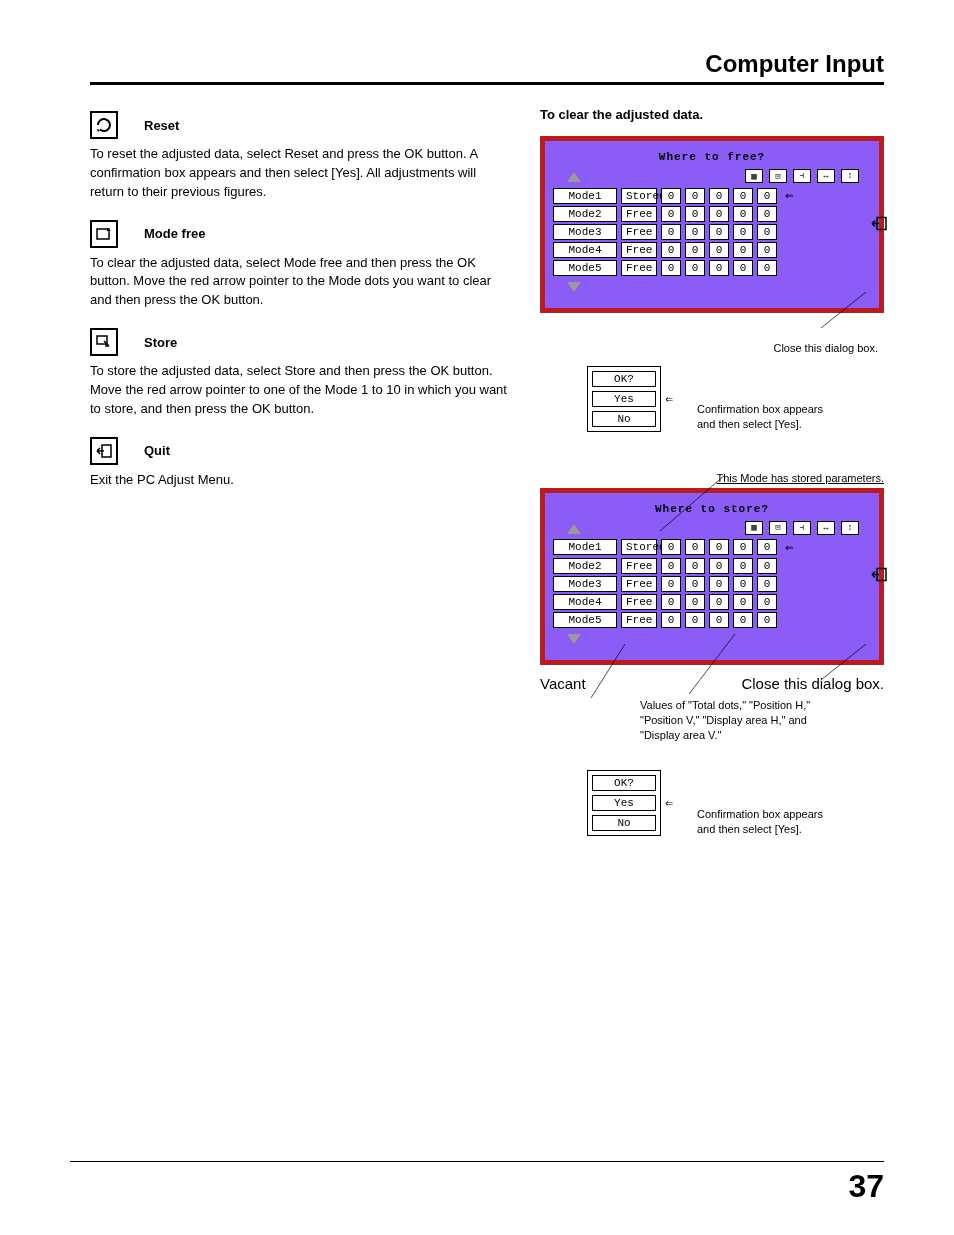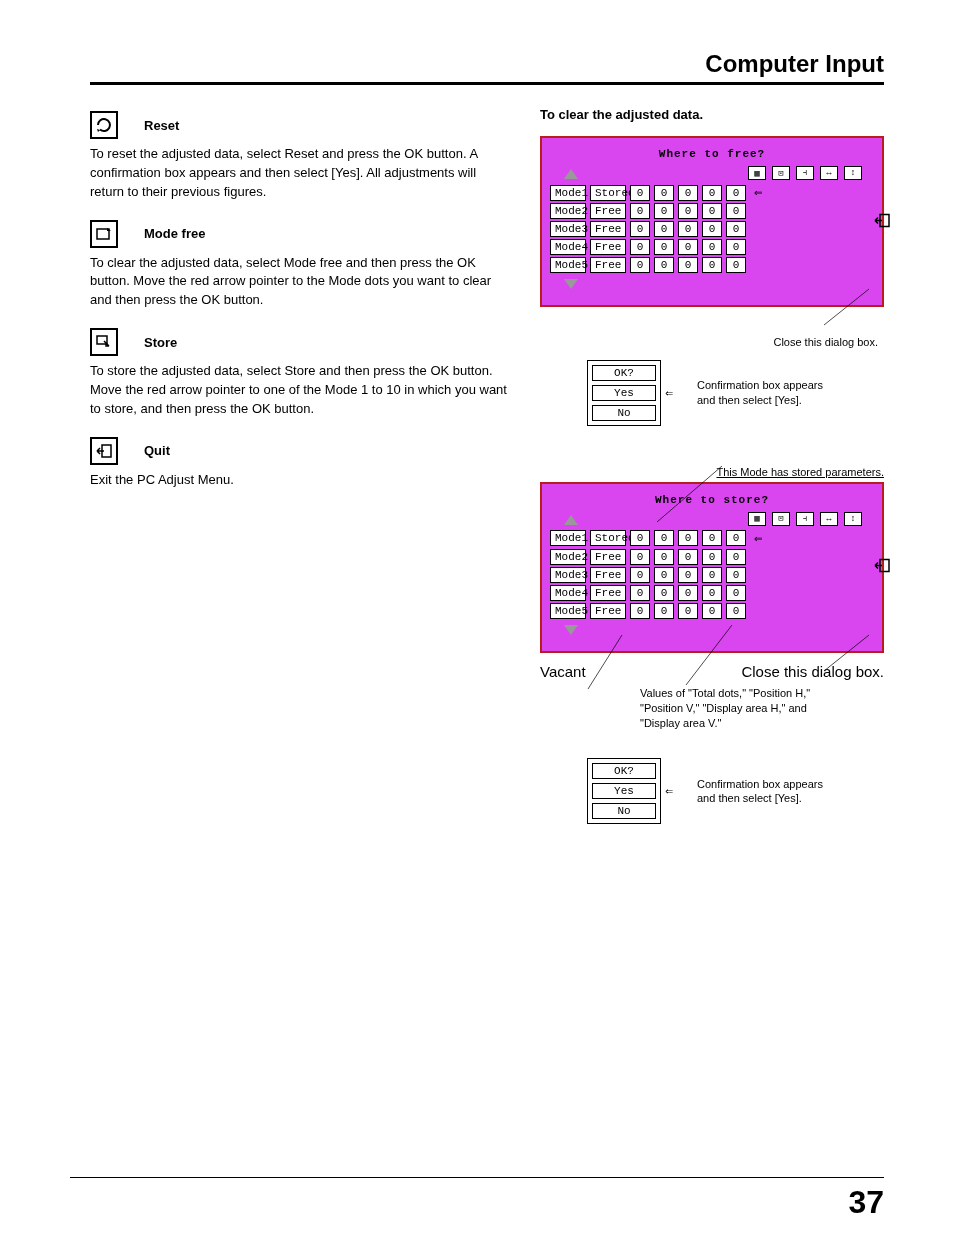--- a/index.html
+++ b/index.html
@@ -8,39 +8,39 @@
   .header-line { border-top: 2px solid #000; border-bottom: 1px solid #000; height: 3px; margin-bottom: 22px; }
   .header-title { font-size: 24px; font-weight: bold; text-align: right; margin-bottom: 4px; }
   .columns { display: flex; gap: 30px; }
   .left-col { flex: 0 0 420px; }
   .right-col { flex: 1; }
   .section-head { display: flex; align-items: center; gap: 26px; margin-top: 4px; margin-bottom: 6px; }
   .icon-box { width: 28px; height: 28px; border: 2px solid #000; display: flex; align-items: center; justify-content: center; background: #fff; }
   .section-title { font-weight: bold; font-size: 13px; }
   .body-text { font-size: 13px; line-height: 1.45; margin-bottom: 18px; }
   .right-heading { font-weight: bold; font-size: 13px; margin-bottom: 14px; }
-  .dialog-box { border: 2px solid #b91c1c; padding: 10px 8px 14px 8px; background: #d946ef; font-family: "Courier New", monospace; font-size: 11px; position: relative; }
+  .dialog-box { border: 5px solid #b91c1c; padding: 10px 8px 14px 8px; background: #8b5cf6; font-family: "Courier New", monospace; font-size: 11px; position: relative; }
   .dialog-title { text-align: center; font-weight: bold; font-size: 11px; letter-spacing: 1px; margin-bottom: 6px; }
   .icon-row { display: flex; justify-content: flex-end; gap: 6px; padding-right: 12px; margin-bottom: 4px; align-items: center;}
   .mini-icon { width: 18px; height: 14px; border: 1px solid #000; display:flex; align-items:center; justify-content:center; font-size:9px; background:#fff;}
   .mode-row { display: flex; gap: 4px; align-items: center; margin-bottom: 2px; }
   .mode-cell { border: 1px solid #000; padding: 1px 4px; background: #fff; text-align: center; }
-  .mode-name { width: 36px; }
+  .mode-name { width: 64px; }
   .mode-status { width: 36px; }
   .mode-val { width: 20px; }
   .tri-up { width:0;height:0;border-left:7px solid transparent;border-right:7px solid transparent;border-bottom:10px solid #999; margin: 2px 0 4px 14px;}
   .tri-down { width:0;height:0;border-left:7px solid transparent;border-right:7px solid transparent;border-top:10px solid #999; margin: 6px 0 2px 14px;}
   .arrow-left { display:inline-block; font-size: 14px; margin-left: 4px;}
   .quit-icon-side { position:absolute; right:-10px; top: 50%; transform: translateY(-50%); }
   .caption { font-size: 11px; line-height: 1.35; font-family: Arial, sans-serif; }
-  .confirm-block { display:flex; gap:36px; align-items:center; margin-top: 18px; }
+  .confirm-block { display:flex; gap:36px; align-items:flex-end; margin-top: 18px; }
   .confirm-box { border:1px solid #000; width: 74px; font-family:"Courier New",monospace; font-size:11px; }
   .confirm-item { border:1px solid #000; margin:4px; padding:1px 4px; text-align:center; position:relative; background:#fff;}
   .confirm-arrow { position:absolute; right:-18px; top:50%; transform:translateY(-50%); font-size:13px;}
-  .footer { position:absolute; bottom:14px; left:0; right:0; padding: 0 70px;}
+  .footer { position:absolute; bottom:30px; left:0; right:0; padding: 0 70px;}
   .footer-line { border-top:1px solid #000; margin-bottom: 6px;}
   .page-num { text-align:right; font-size: 32px; font-weight: bold;}
   svg.diag-line { position:absolute; pointer-events:none; }
   .stored-note { font-size:11px; text-align:right; margin-bottom:4px;text-decoration:underline; }
   .below-captions { font-size:15px; margin-top:10px; display:flex; gap:40px; }
   .right-section { margin-bottom: 40px; position:relative;}
 </style>
 </head>
 <body>
 

